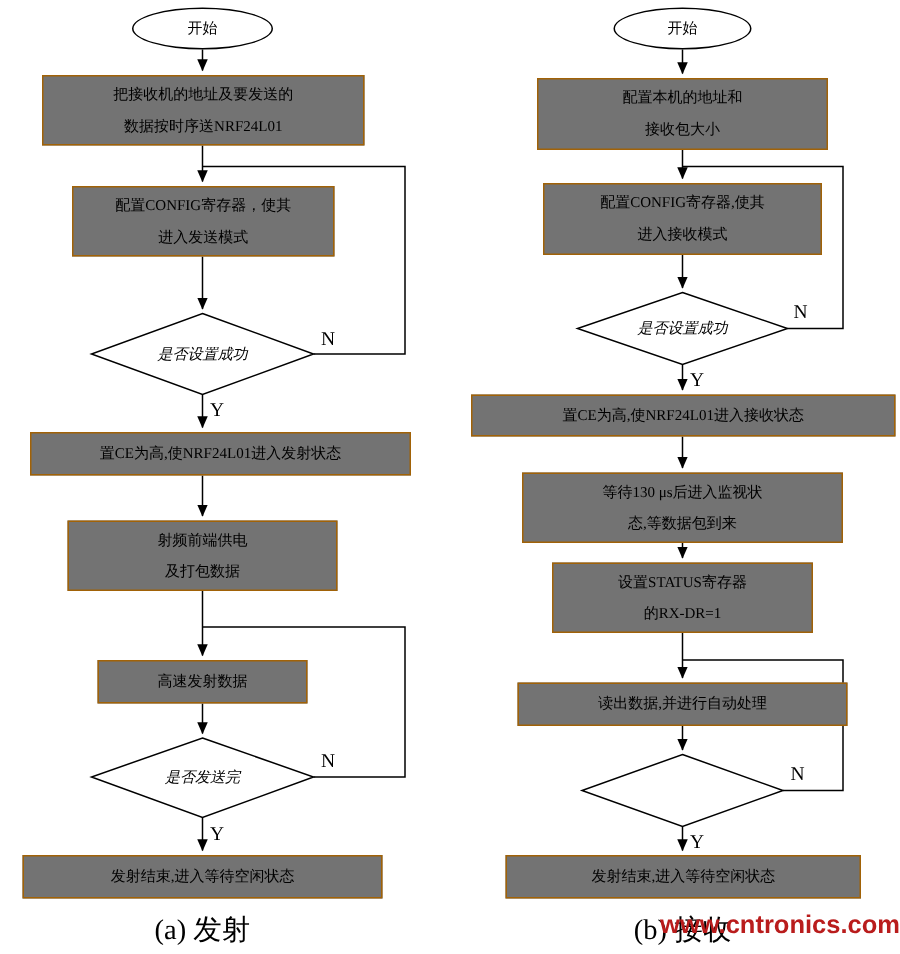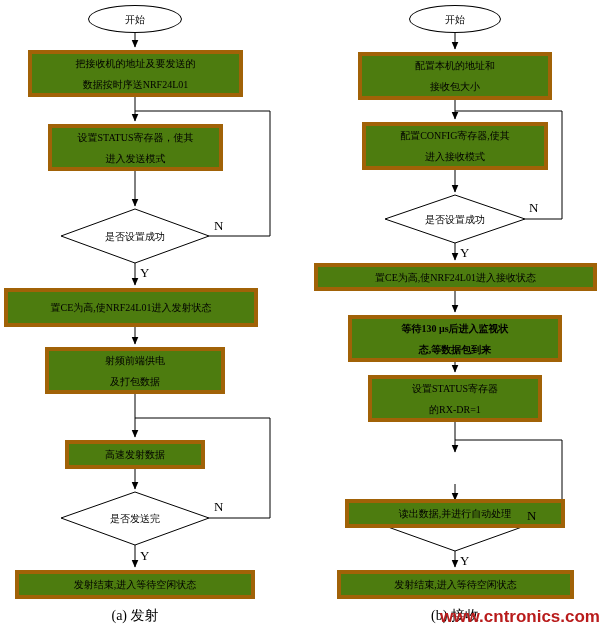--- a/index.html
+++ b/index.html
@@ -6,25 +6,25 @@
   #screen{
     position:relative;width:600px;height:636px;background:#ffffff;overflow:hidden;
     font-family:"Liberation Serif","DejaVu Serif",serif;color:#000;
   }
   svg.layer{position:absolute;left:0;top:0;width:600px;height:636px;}
   .node{
     position:absolute;display:flex;align-items:center;justify-content:center;
     text-align:center;font-size:10px;line-height:21px;white-space:pre-line;
     box-sizing:border-box;
   }
-  .rect{border:4px solid #a16207;background:#4d7c0f;}
+  .rect{border:1px solid #a16207;background:#737373;}
   .oval{border:1px solid #000;border-radius:50%;background:#fff;}
-  .dtext{background:transparent;}
+  .dtext{background:transparent;font-style:italic;}
   .branch{position:absolute;font-size:13px;line-height:13px;}
-  .caption{position:absolute;text-align:center;font-size:14px;}
+  .caption{position:absolute;text-align:center;font-size:19px;}
   .watermark{
     position:absolute;left:416px;top:604px;width:184px;height:26px;
     font-family:"Liberation Sans","DejaVu Sans",sans-serif;
     font-weight:bold;font-size:17px;line-height:26px;text-align:right;
     z-index:5;
   }
 </style>
 </head>
 <body>
 
@@ -70,26 +70,26 @@
       <polygon points="455,195 525,219 455,243 385,219"></polygon>
       <polygon points="455,503 522,527 455,551 388,527"></polygon>
     </g>
   </svg>
 
   <div class="node oval" style="left:88px;top:5px;width:94px;height:28px;">开始</div>
 
   <div class="node rect" style="left:28px;top:50px;width:215px;height:47px;">把接收机的地址及要发送的
 数据按时序送NRF24L01</div>
 
-  <div class="node rect" style="left:48px;top:124px;width:175px;height:47px;">设置STATUS寄存器，使其
+  <div class="node rect" style="left:48px;top:124px;width:175px;height:47px;">配置CONFIG寄存器，使其
 进入发送模式</div>
 
   <div class="node dtext" style="left:61px;top:209px;width:148px;height:54px;">是否设置成功</div>
 
-  <div class="node rect" style="left:4px;top:288px;width:254px;height:39px;">置CE为高,使NRF24L01进入发射状态</div>
+  <div class="node rect" style="left:20px;top:288px;width:254px;height:29px;">置CE为高,使NRF24L01进入发射状态</div>
 
   <div class="node rect" style="left:45px;top:347px;width:180px;height:47px;">射频前端供电
 及打包数据</div>
 
   <div class="node rect" style="left:65px;top:440px;width:140px;height:29px;">高速发射数据</div>
 
   <div class="node dtext" style="left:61px;top:492px;width:148px;height:53px;text-align:center;">是否发送完</div>
 
   <div class="node rect" style="left:15px;top:570px;width:240px;height:29px;">发射结束,进入等待空闲状态</div>
 
@@ -105,27 +105,27 @@
   <div class="node rect" style="left:358px;top:52px;width:194px;height:48px;">配置本机的地址和
 接收包大小</div>
 
   <div class="node rect" style="left:362px;top:122px;width:186px;height:48px;">配置CONFIG寄存器,使其
 进入接收模式</div>
 
   <div class="node dtext" style="left:385px;top:195px;width:140px;height:48px;">是否设置成功</div>
 
   <div class="node rect" style="left:314px;top:263px;width:283px;height:28px;">置CE为高,使NRF24L01进入接收状态</div>
 
-  <div class="node rect" style="left:348px;top:315px;width:214px;height:47px;font-weight:bold;">等待130 μs后进入监视状
+  <div class="node rect" style="left:348px;top:315px;width:214px;height:47px;">等待130 μs后进入监视状
 态,等数据包到来</div>
 
   <div class="node rect" style="left:368px;top:375px;width:174px;height:47px;">设置STATUS寄存器
 的RX-DR=1</div>
 
-  <div class="node rect" style="left:345px;top:455px;width:220px;height:29px;margin-top:44px;">读出数据,并进行自动处理</div>
+  <div class="node rect" style="left:345px;top:455px;width:220px;height:29px;">读出数据,并进行自动处理</div>
 
 
   <div class="node rect" style="left:337px;top:570px;width:237px;height:29px;">发射结束,进入等待空闲状态</div>
 
   <div class="branch" style="left:460px;top:246px;">Y</div>
   <div class="branch" style="left:529px;top:201px;">N</div>
   <div class="branch" style="left:460px;top:554px;">Y</div>
   <div class="branch" style="left:527px;top:509px;">N</div>
 
   <div class="caption" style="left:380px;top:607px;width:150px;">(b) 接收</div>

